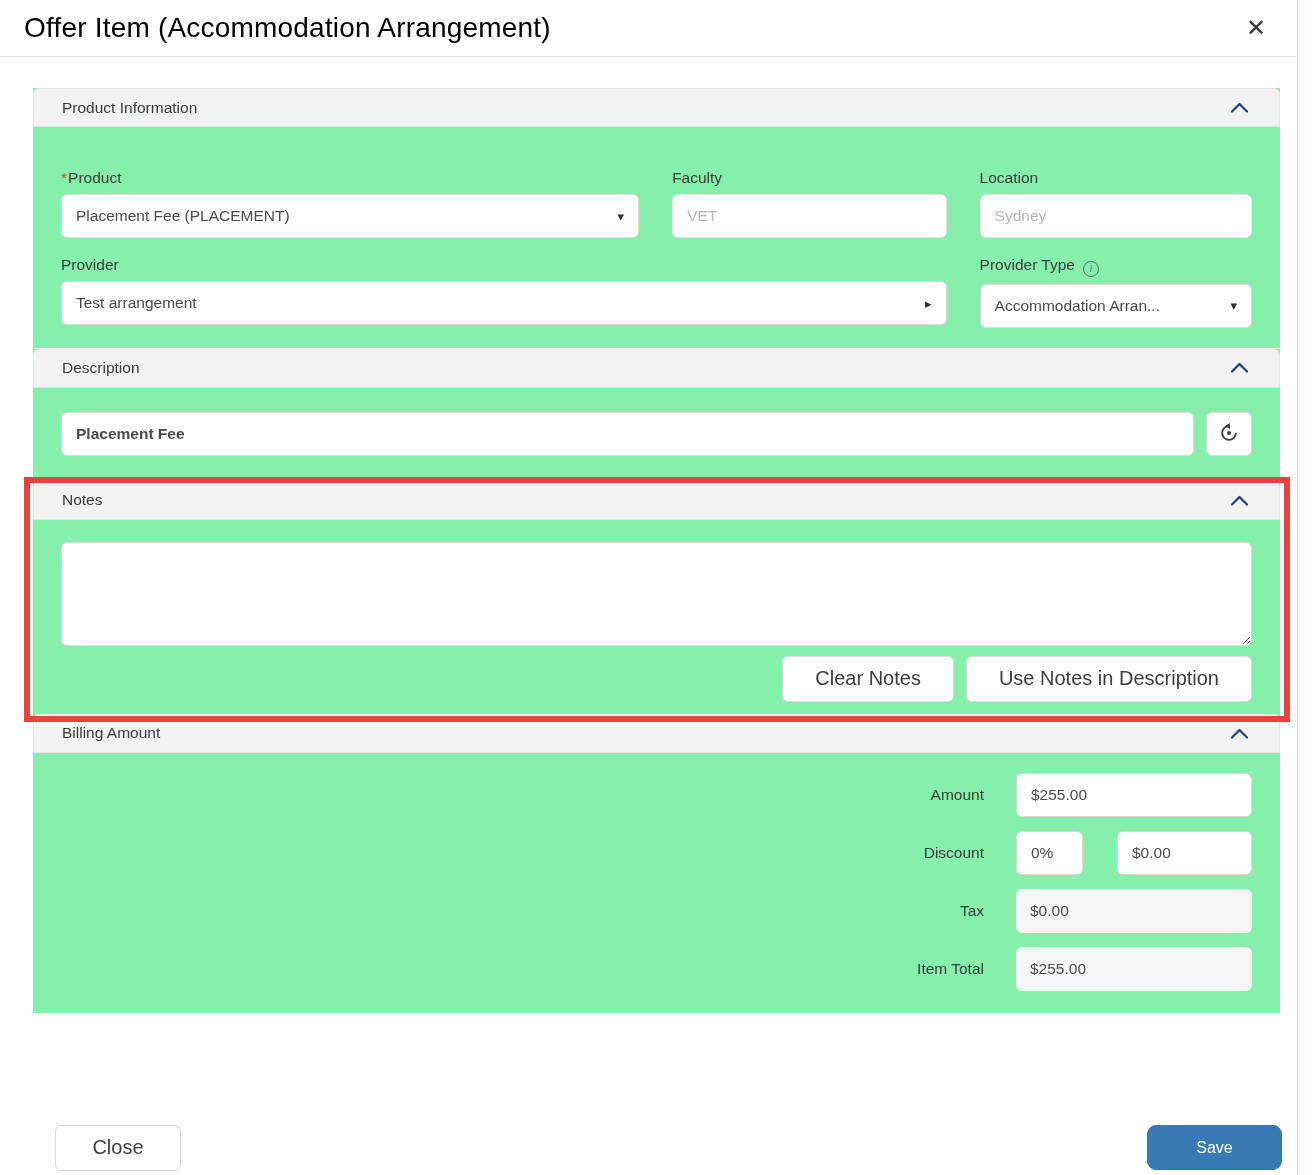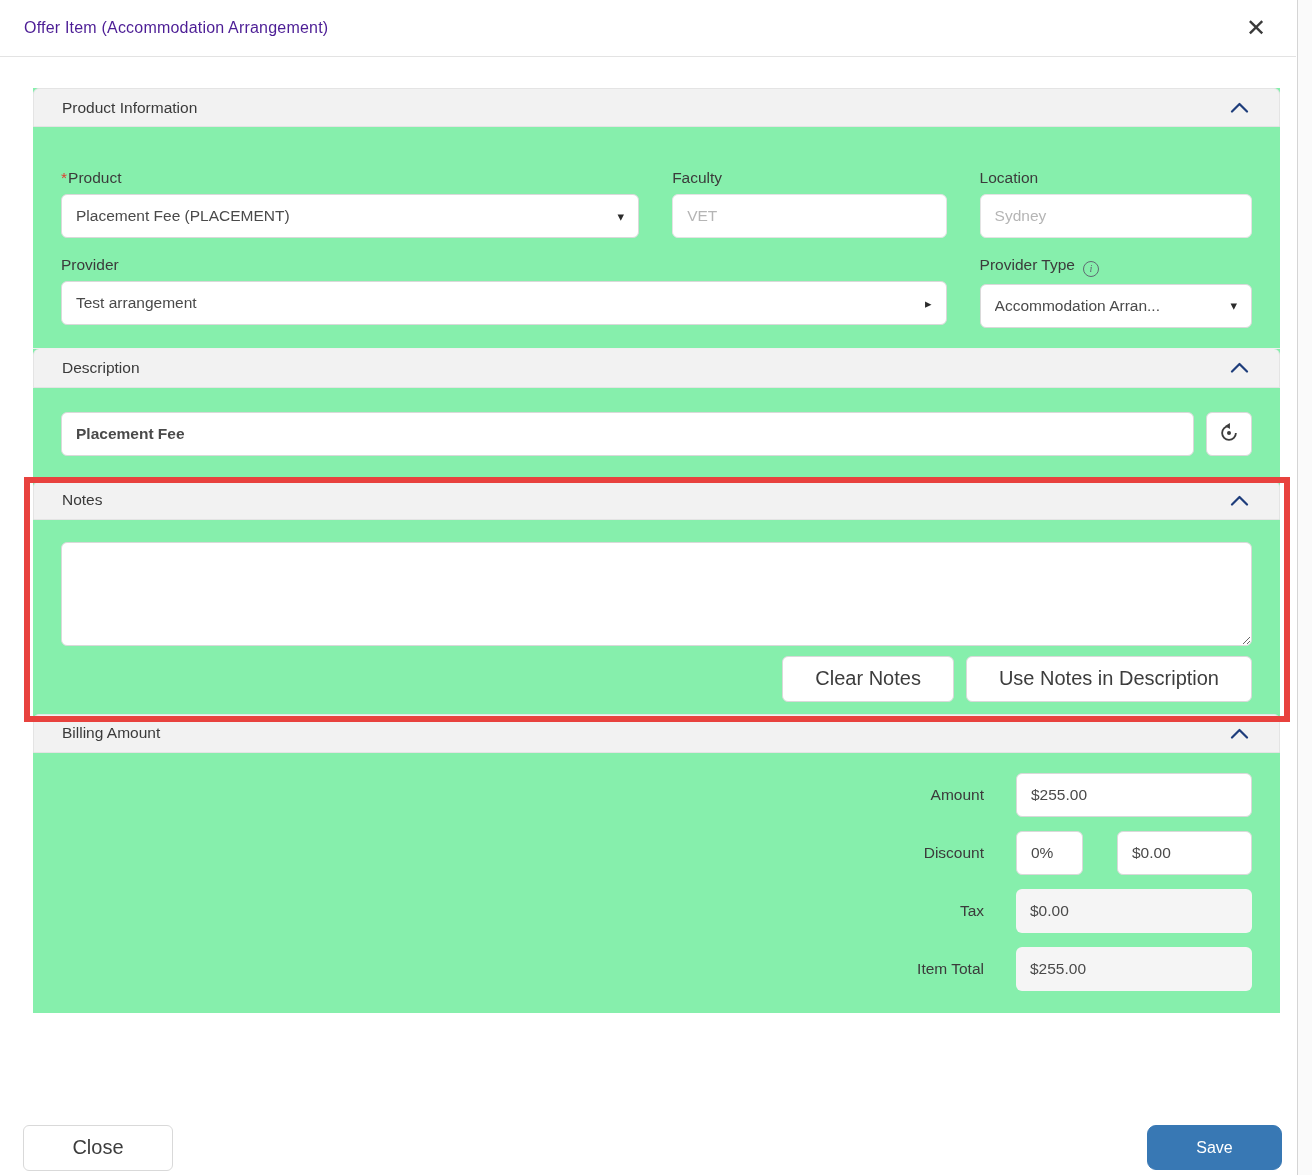--- a/index.html
+++ b/index.html
@@ -18,21 +18,21 @@
     font-family:"Liberation Sans","DejaVu Sans",sans-serif;
     background:#ffffff;color:var(--text);
     position:relative;overflow:hidden;
   }
   
   .page-strip{position:absolute;top:0;right:0;width:15px;height:100%;
     background:#fafafa;border-left:1px solid #d5d5d5;}
   .modal{width:1296px;height:100%;display:flex;flex-direction:column;}
   .modal-header{height:57px;flex:0 0 57px;display:flex;align-items:center;
     justify-content:space-between;padding:0 26px 0 24px;border-bottom:1px solid #e3e3e3;}
-  .modal-title{font-size:16px;color:#4c1d95;font-weight:400;letter-spacing:.2px;}
+  .modal-title{font-size:28px;color:#000000;font-weight:400;letter-spacing:.2px;}
   .close-btn{font-size:24px;color:#3a3a3a;background:none;border:none;cursor:pointer;
     line-height:1;padding:4px;}
   .modal-body{padding:31px 16px 0 33px;flex:1 1 auto;}
   
   .section{background:#86efac;}
   .section-header{background:var(--section-head-bg);
     border:1px solid var(--section-head-border);
     border-radius:6px 6px 0 0;height:39px;display:flex;align-items:center;
     justify-content:space-between;padding:0 30px 0 28px;cursor:pointer;}
   .section+.section .section-header{border-top:none;}
@@ -78,21 +78,21 @@
   .brow{display:grid;grid-template-columns:1fr 236px;column-gap:32px;align-items:center;margin-bottom:14px;}
   .brow:last-child{margin-bottom:0;}
   .brow .blabel{text-align:right;font-size:15.5px;color:#3b3b3b;}
   .brow .inp{height:44px;}
   .discount-cells{display:grid;grid-template-columns:67px 135px;column-gap:34px;}
   .ro-box{height:44px;background:#f5f5f5;border:none;border-radius:6px;display:flex;
     align-items:center;padding:0 14px;font-size:15.5px;color:#4a4a4a;}
   
   .modal-footer{flex:0 0 auto;display:flex;justify-content:space-between;align-items:center;
     padding:0 14px 22px 23px;margin-top:112px;}
-  .btn-close{width:150px;height:46px;}
+  .btn-close{width:126px;height:46px;margin-left:32px;}
   .btn-save{width:135px;height:45px;background:var(--accent);border:1px solid var(--accent);
     color:#fff;border-radius:9px;font-size:16px;cursor:pointer;
     font-family:"Liberation Sans","DejaVu Sans",sans-serif;}
 </style>
 </head>
 <body>
 
 <div class="page-strip"></div>
 
 <div class="modal">

